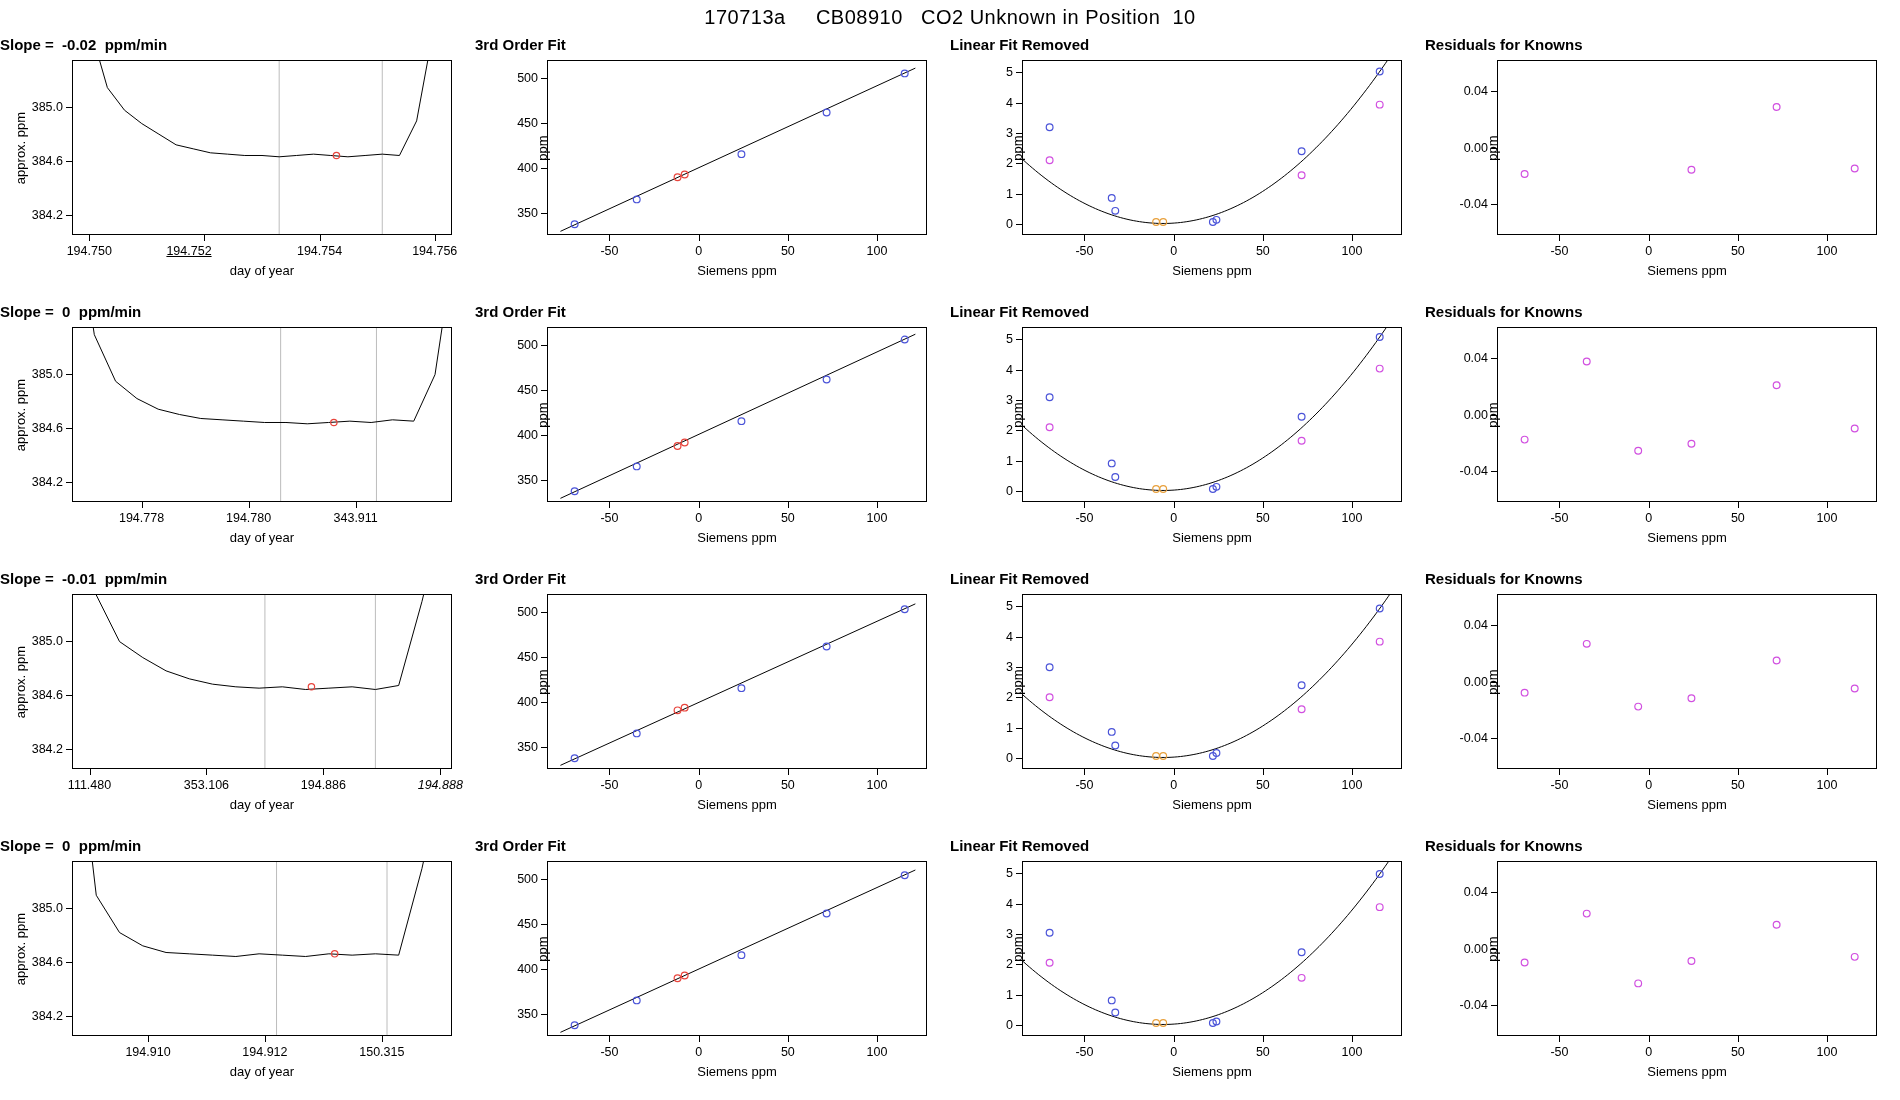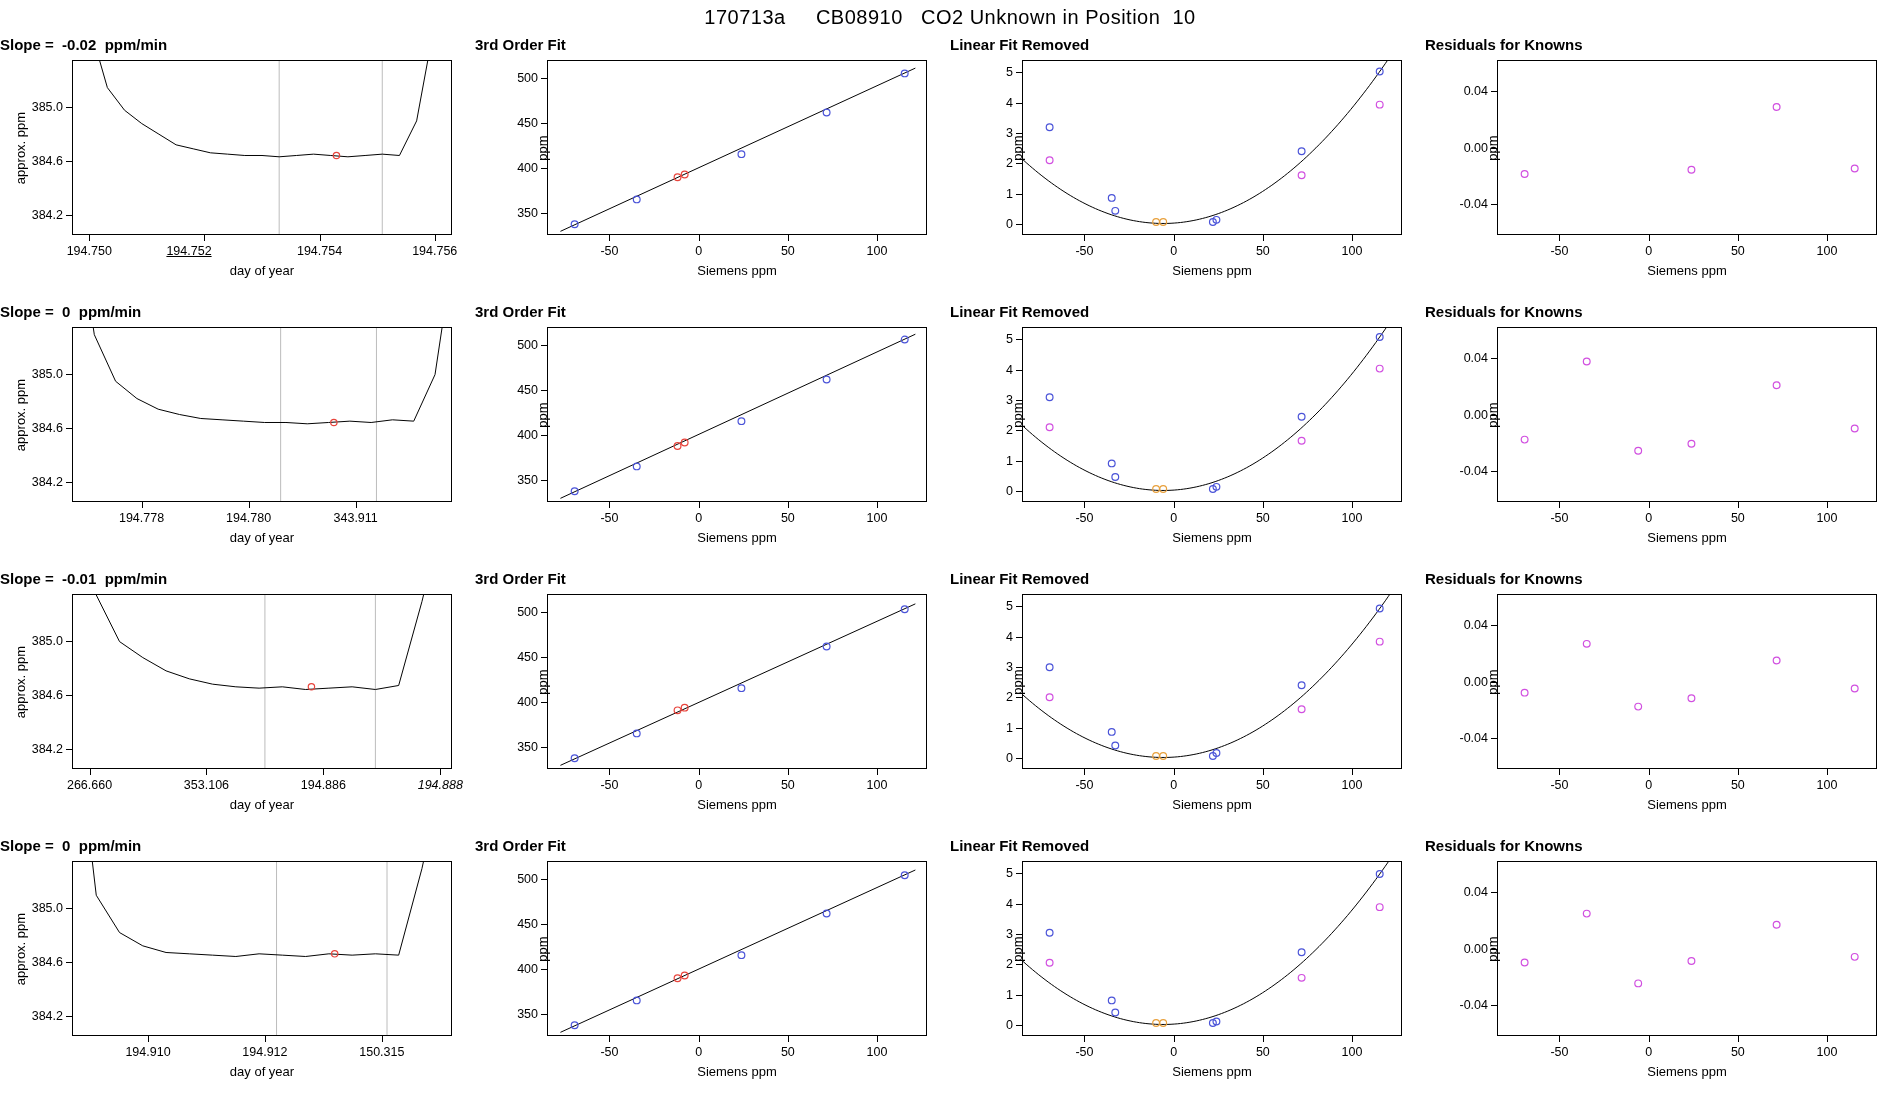--- a/index.html
+++ b/index.html
@@ -457,21 +457,21 @@
           <div class="frame">
             <svg class="svgbox" viewBox="0 0 380 175" preserveAspectRatio="none">
               <line x1="192.9230769223356" x2="192.9230769223356" y1="0" y2="175" stroke="#bbbbbb" stroke-width="1"></line>
               <line x1="303.9999999993354" x2="303.9999999993354" y1="0" y2="175" stroke="#bbbbbb" stroke-width="1"></line>
               <path d="M0.00,-127.88 L23.38,0.00 L46.77,47.12 L70.15,63.27 L93.54,76.73 L116.92,84.81 L140.31,90.19 L163.69,92.88 L187.08,94.23 L210.46,92.88 L233.85,95.58 L257.23,94.23 L280.62,92.88 L304.00,95.58 L327.38,91.54 L350.77,6.73 L380.00,-114.42" fill="none" stroke="#000000" stroke-width="1"></path>
               <circle cx="239.69230769133628" cy="92.88461538461426" r="3.2" fill="none" stroke="#e8443c" stroke-width="1.2"></circle>
             </svg>
           </div>
           <div class="xaxis">
             <div class="xtickmark" style="left: 17.5385px;"></div>
-            <div class="xtick" style="left: 17.5385px;">266.660</div>
+            <div class="xtick" style="left: 17.5385px;">111.480</div>
             <div class="xtickmark" style="left: 134.462px;"></div>
             <div class="xtick" style="left: 134.462px;">353.106</div>
             <div class="xtickmark" style="left: 251.385px;"></div>
             <div class="xtick" style="left: 251.385px;">194.886</div>
             <div class="xtickmark" style="left: 368.308px;"></div>
             <div class="xtick" style="left: 368.308px; font-style: italic;">194.888</div>
           </div>
           <div class="yaxis">
             <div class="ytickmark" style="top: 154.808px;"></div>
             <div class="ytick" style="top: 154.808px;">384.2</div>

